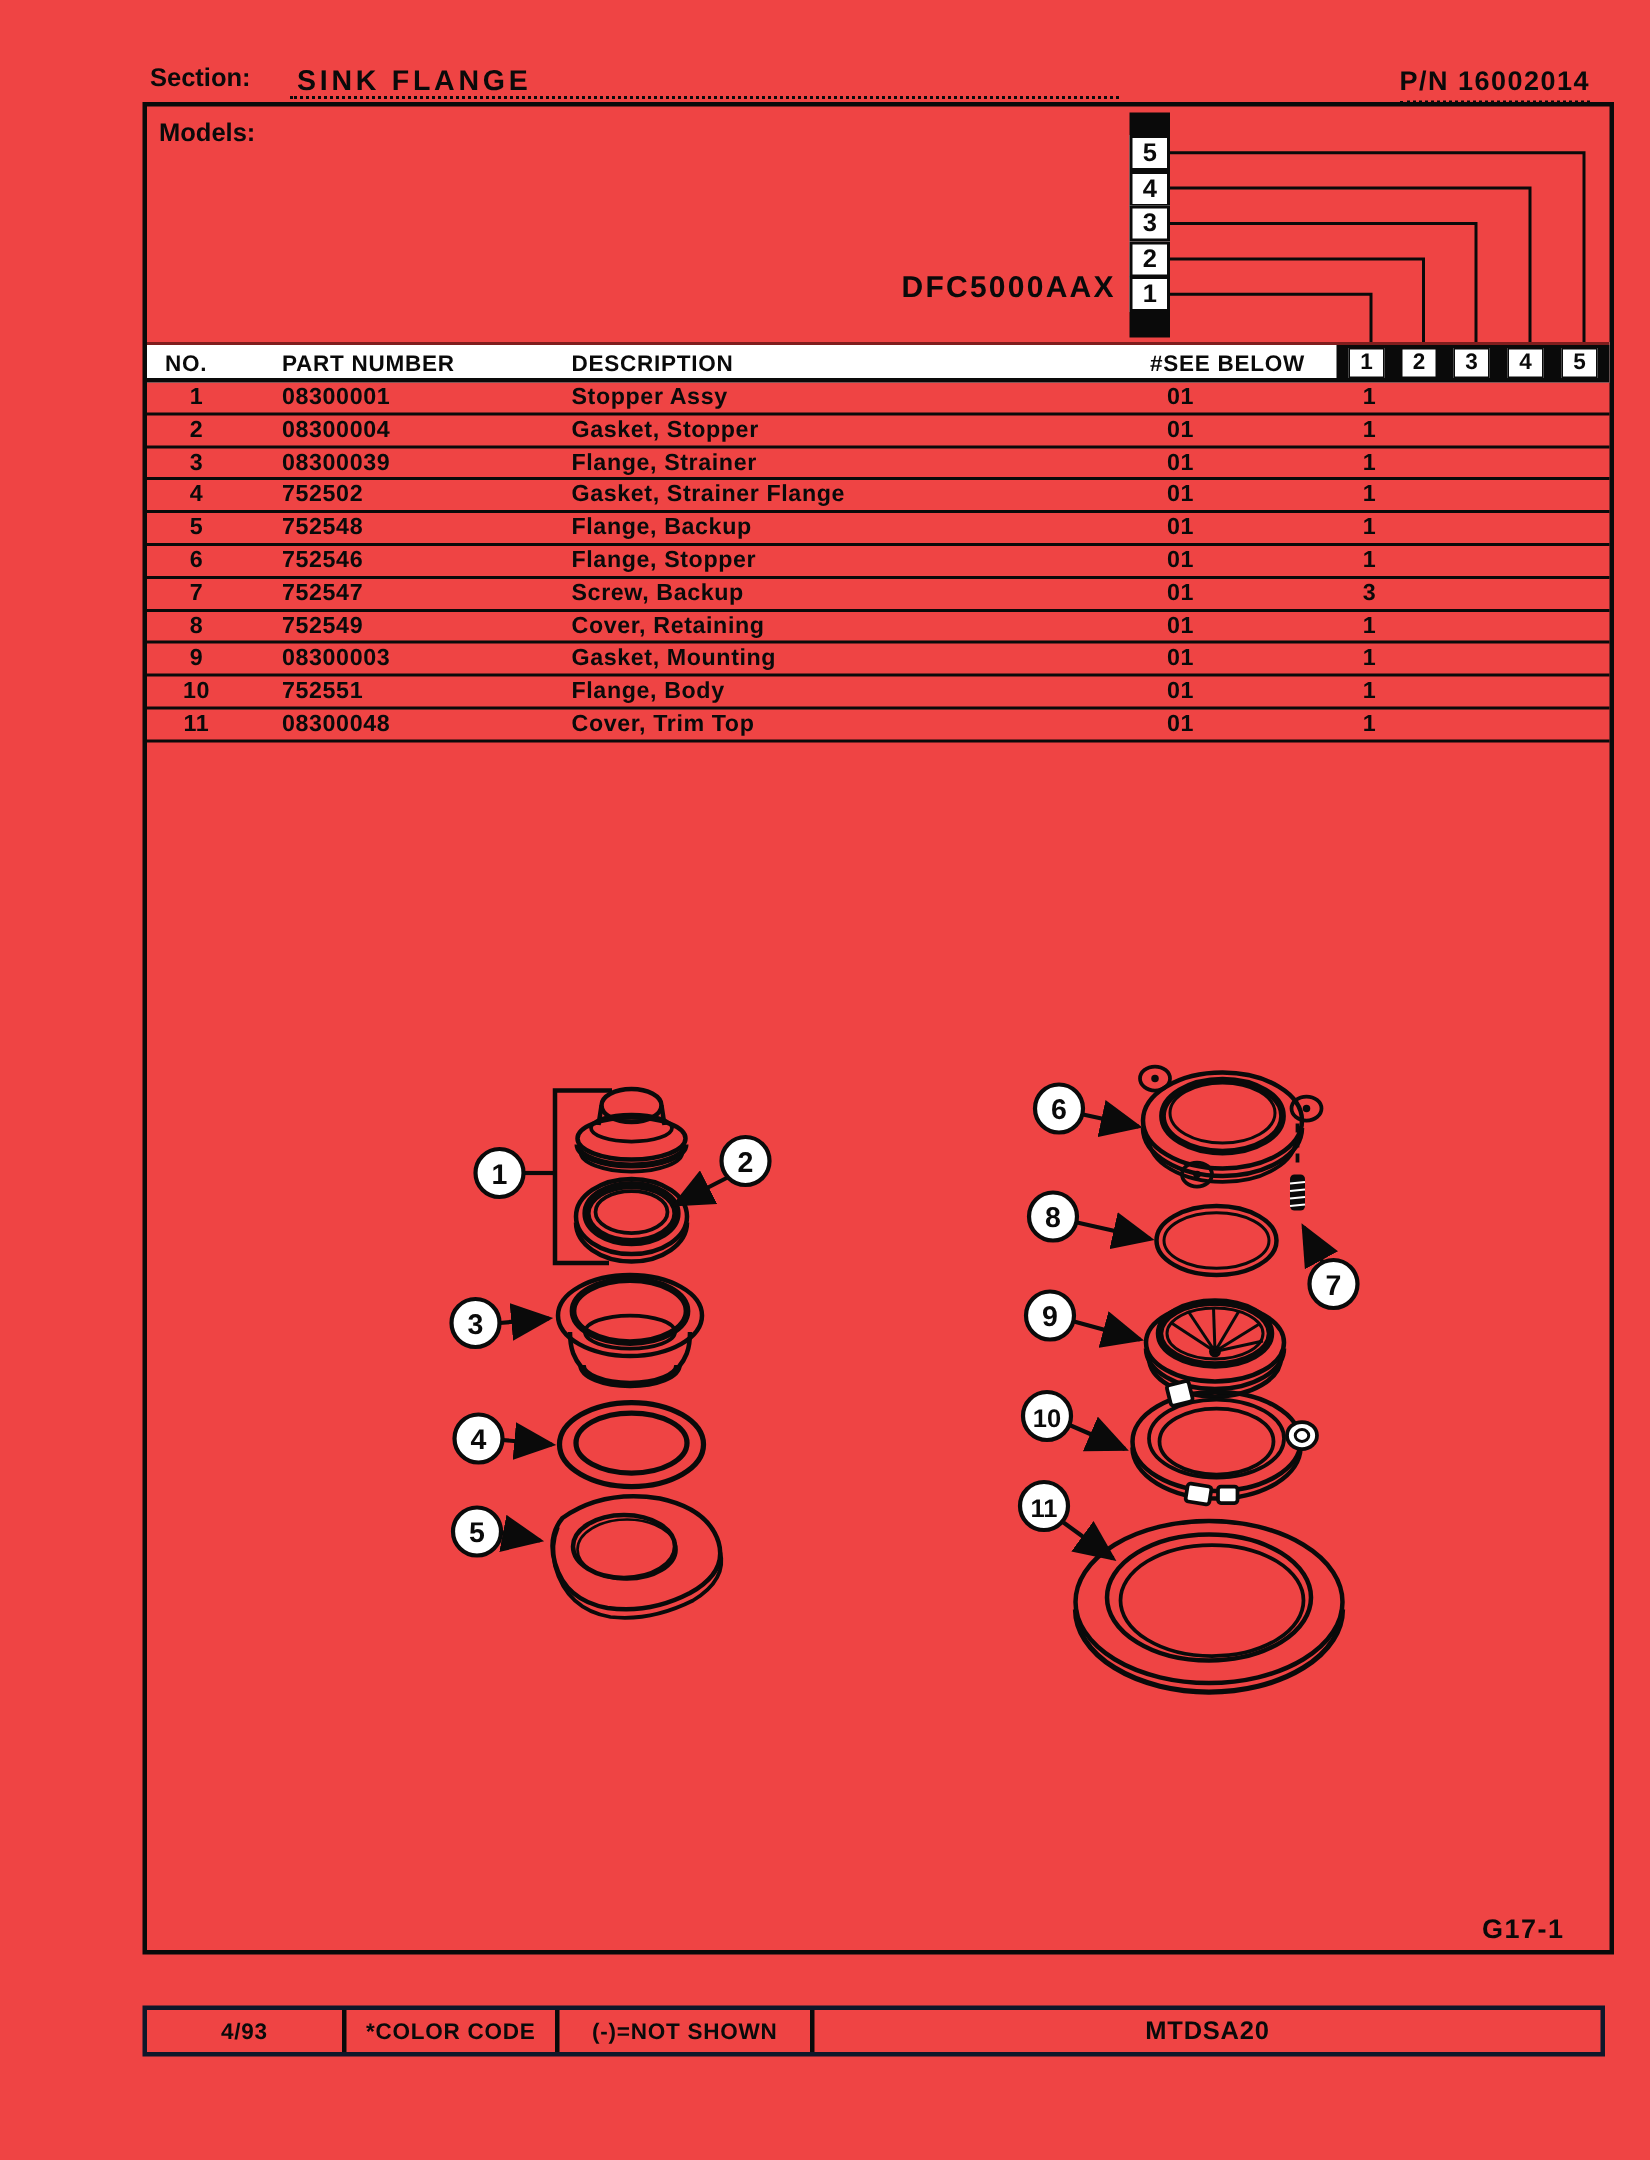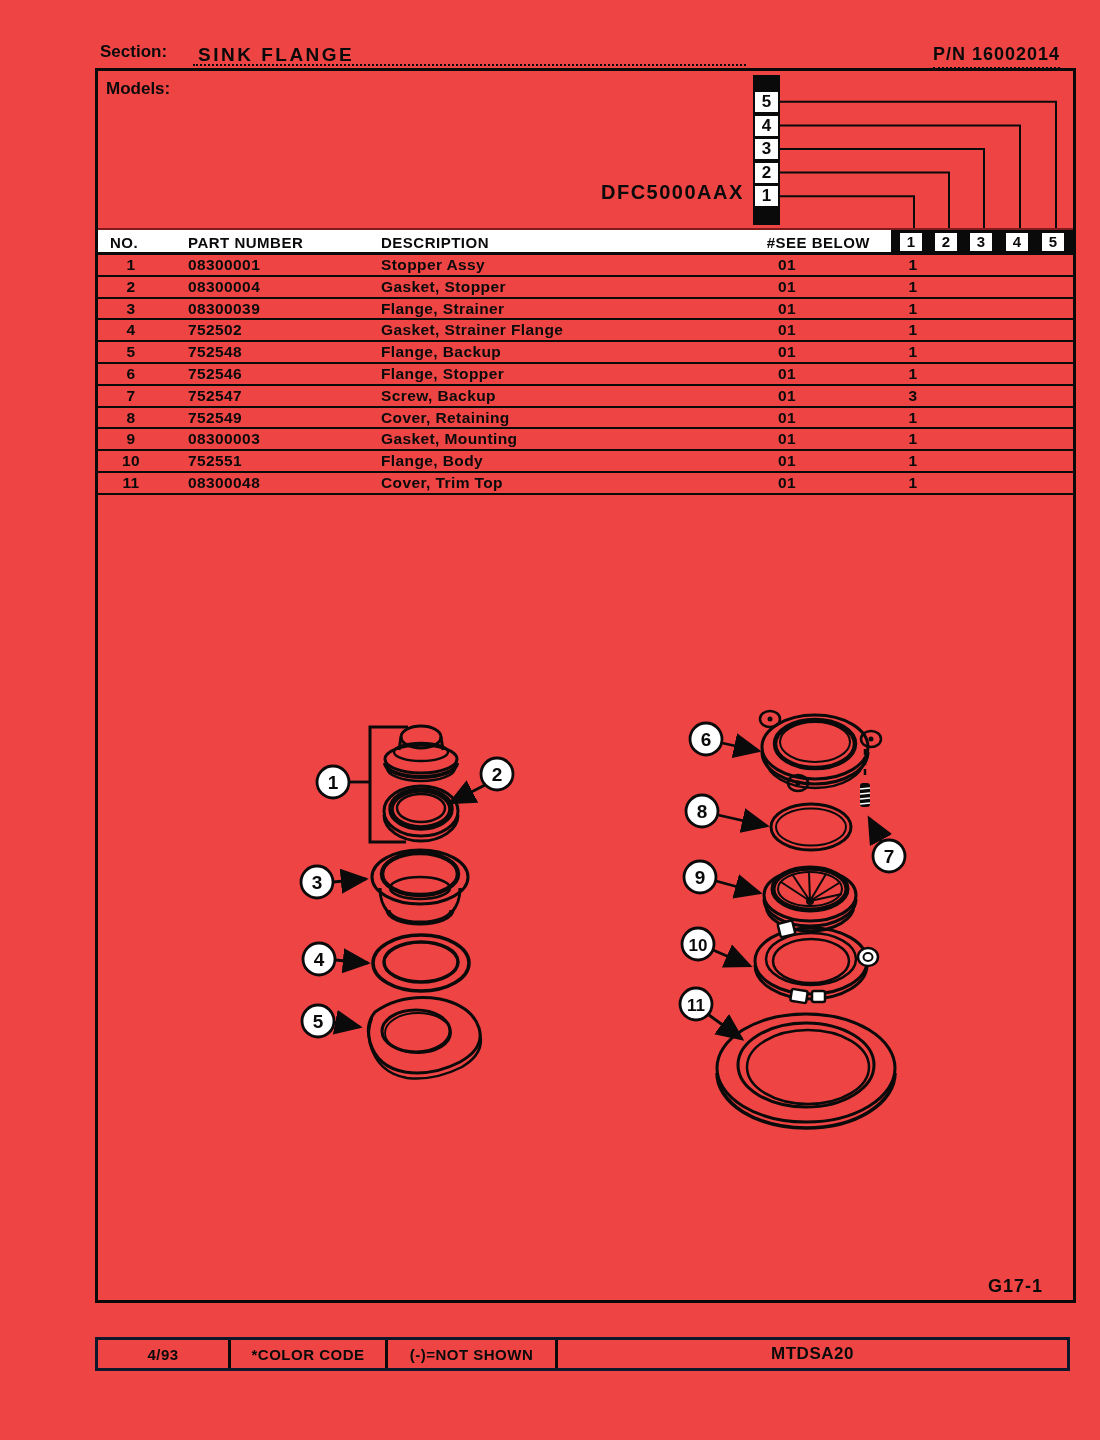--- a/index.html
+++ b/index.html
@@ -42,21 +42,21 @@
   .c-sb{left:680px;width:68px;text-align:left;}
   .c-qty{left:780px;width:70px;text-align:center;}
 
   
   .diagram-svg{left:0;top:420px;}
   .page-code{right:30px;bottom:3px;font-size:18px;font-weight:700;letter-spacing:1px;}
   .footer{left:95px;top:1297px;width:975px;height:34px;display:flex;border:3px solid #0f172a;box-sizing:border-box;margin-top:40px;}
   .fcell{border-right:3px solid #0a0a0a;display:flex;align-items:center;justify-content:center;
          font-size:15px;font-weight:700;letter-spacing:0.5px;box-sizing:border-box;}
   .fcell:last-child{border-right:none;}
-  .f1{width:133px;} .f2{width:157px;} .f3{width:170px;} .f4{width:320px;} .f5{flex:1;font-size:17px;}
+  .f1{width:133px;} .f2{width:142px;} .f3{width:170px;} .f4{width:320px;} .f5{flex:1;font-size:17px;}
 
   svg text{font-family:"Liberation Sans",sans-serif;font-weight:700;}
 </style>
 </head>
 <body>
 
 <div class="page">
 
   <div class="abs section-label">Section:</div>
   <div class="abs section-value">SINK FLANGE</div>

